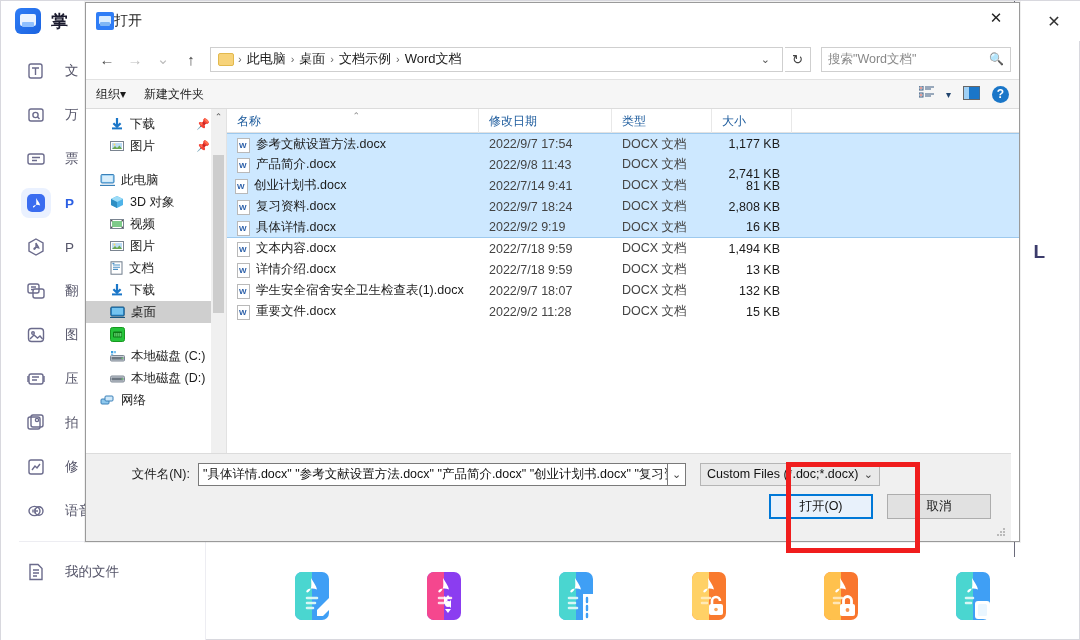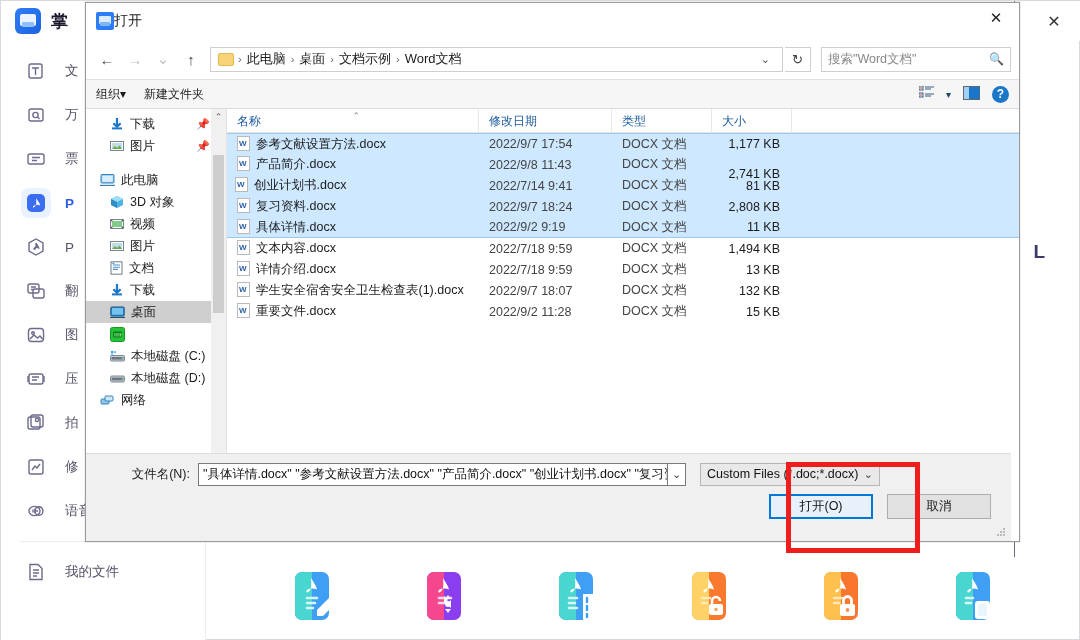--- a/index.html
+++ b/index.html
@@ -87,21 +87,21 @@
   .listpane { flex:1; background:#fff; border-left:1px solid #e2e2e2; }
   .cols { height:24px; display:flex; align-items:center; border-bottom:1px solid #e2e2e2;
           font-size:12px; color:#1b5a9c; position:relative; }
   .col { padding-left:10px; border-right:1px solid #e8e8e8; height:24px; line-height:24px; position:relative;}
   .sortcaret { position:absolute; left:50%; top:-5px; font-size:9px; color:#888; }
   .row { height:21px; display:flex; align-items:center; font-size:12.5px; color:#1b1b1b; }
   .row.sel { background:#cde8ff; }
   .row.sel.first { border-top:1px solid #9dc9ee; }
   .row.sel.last { border-bottom:1px solid #9dc9ee; }
   .cell { padding-left:10px; overflow:hidden; white-space:nowrap; }
-  .cell.name { display:flex; align-items:flex-start; gap:6px; }
+  .cell.name { display:flex; align-items:flex-end; gap:6px; }
   .cell.date, .cell.type { color:#444; }
   .cell.size { text-align:right; padding-right:12px; color:#1b1b1b; }
   .wicon { width:13px; height:15px; background:#fff; border:1px solid #b9b9b9; position:relative; flex:0 0 auto; }
   .wicon::after { content:"W"; position:absolute; left:1px; top:1px; font-size:8px; color:#2b5fa8; font-weight:bold; line-height:12px;}
 
   .footer { position:absolute; left:0; right:8px; bottom:0; height:88px; background:#f0f0f0;
             border-top:1px solid #dcdcdc; }
   .fn-row { position:absolute; left:0; top:8px; width:100%; height:24px; display:flex; align-items:center; }
   .fn-label { width:112px; text-align:right; padding-right:8px; font-size:12.5px; color:#1b1b1b; }
   .fn-input { width:470px; height:23px; border:1px solid #7a7a7a; background:#fff; display:flex; align-items:center;
@@ -551,21 +551,21 @@
             <div class="cell type" style="width:100px;">DOCX 文档</div>
             <div class="cell size" style="width:80px;">2,808 KB</div>
           </div>
           <div class="row sel last">
             <div class="cell name" style="width:252px;">
                 <span class="wicon"></span>
                 <span>具体详情.docx</span>
               </div>
             <div class="cell date" style="width:133px;">2022/9/2 9:19</div>
             <div class="cell type" style="width:100px;">DOCX 文档</div>
-            <div class="cell size" style="width:80px;">11 KB</div>
+            <div class="cell size" style="width:80px;">16 KB</div>
           </div>
           <div class="row">
             <div class="cell name" style="width:252px;">
                 <span class="wicon"></span>
                 <span>文本内容.docx</span>
               </div>
             <div class="cell date" style="width:133px;">2022/7/18 9:59</div>
             <div class="cell type" style="width:100px;">DOCX 文档</div>
             <div class="cell size" style="width:80px;">1,494 KB</div>
           </div>

